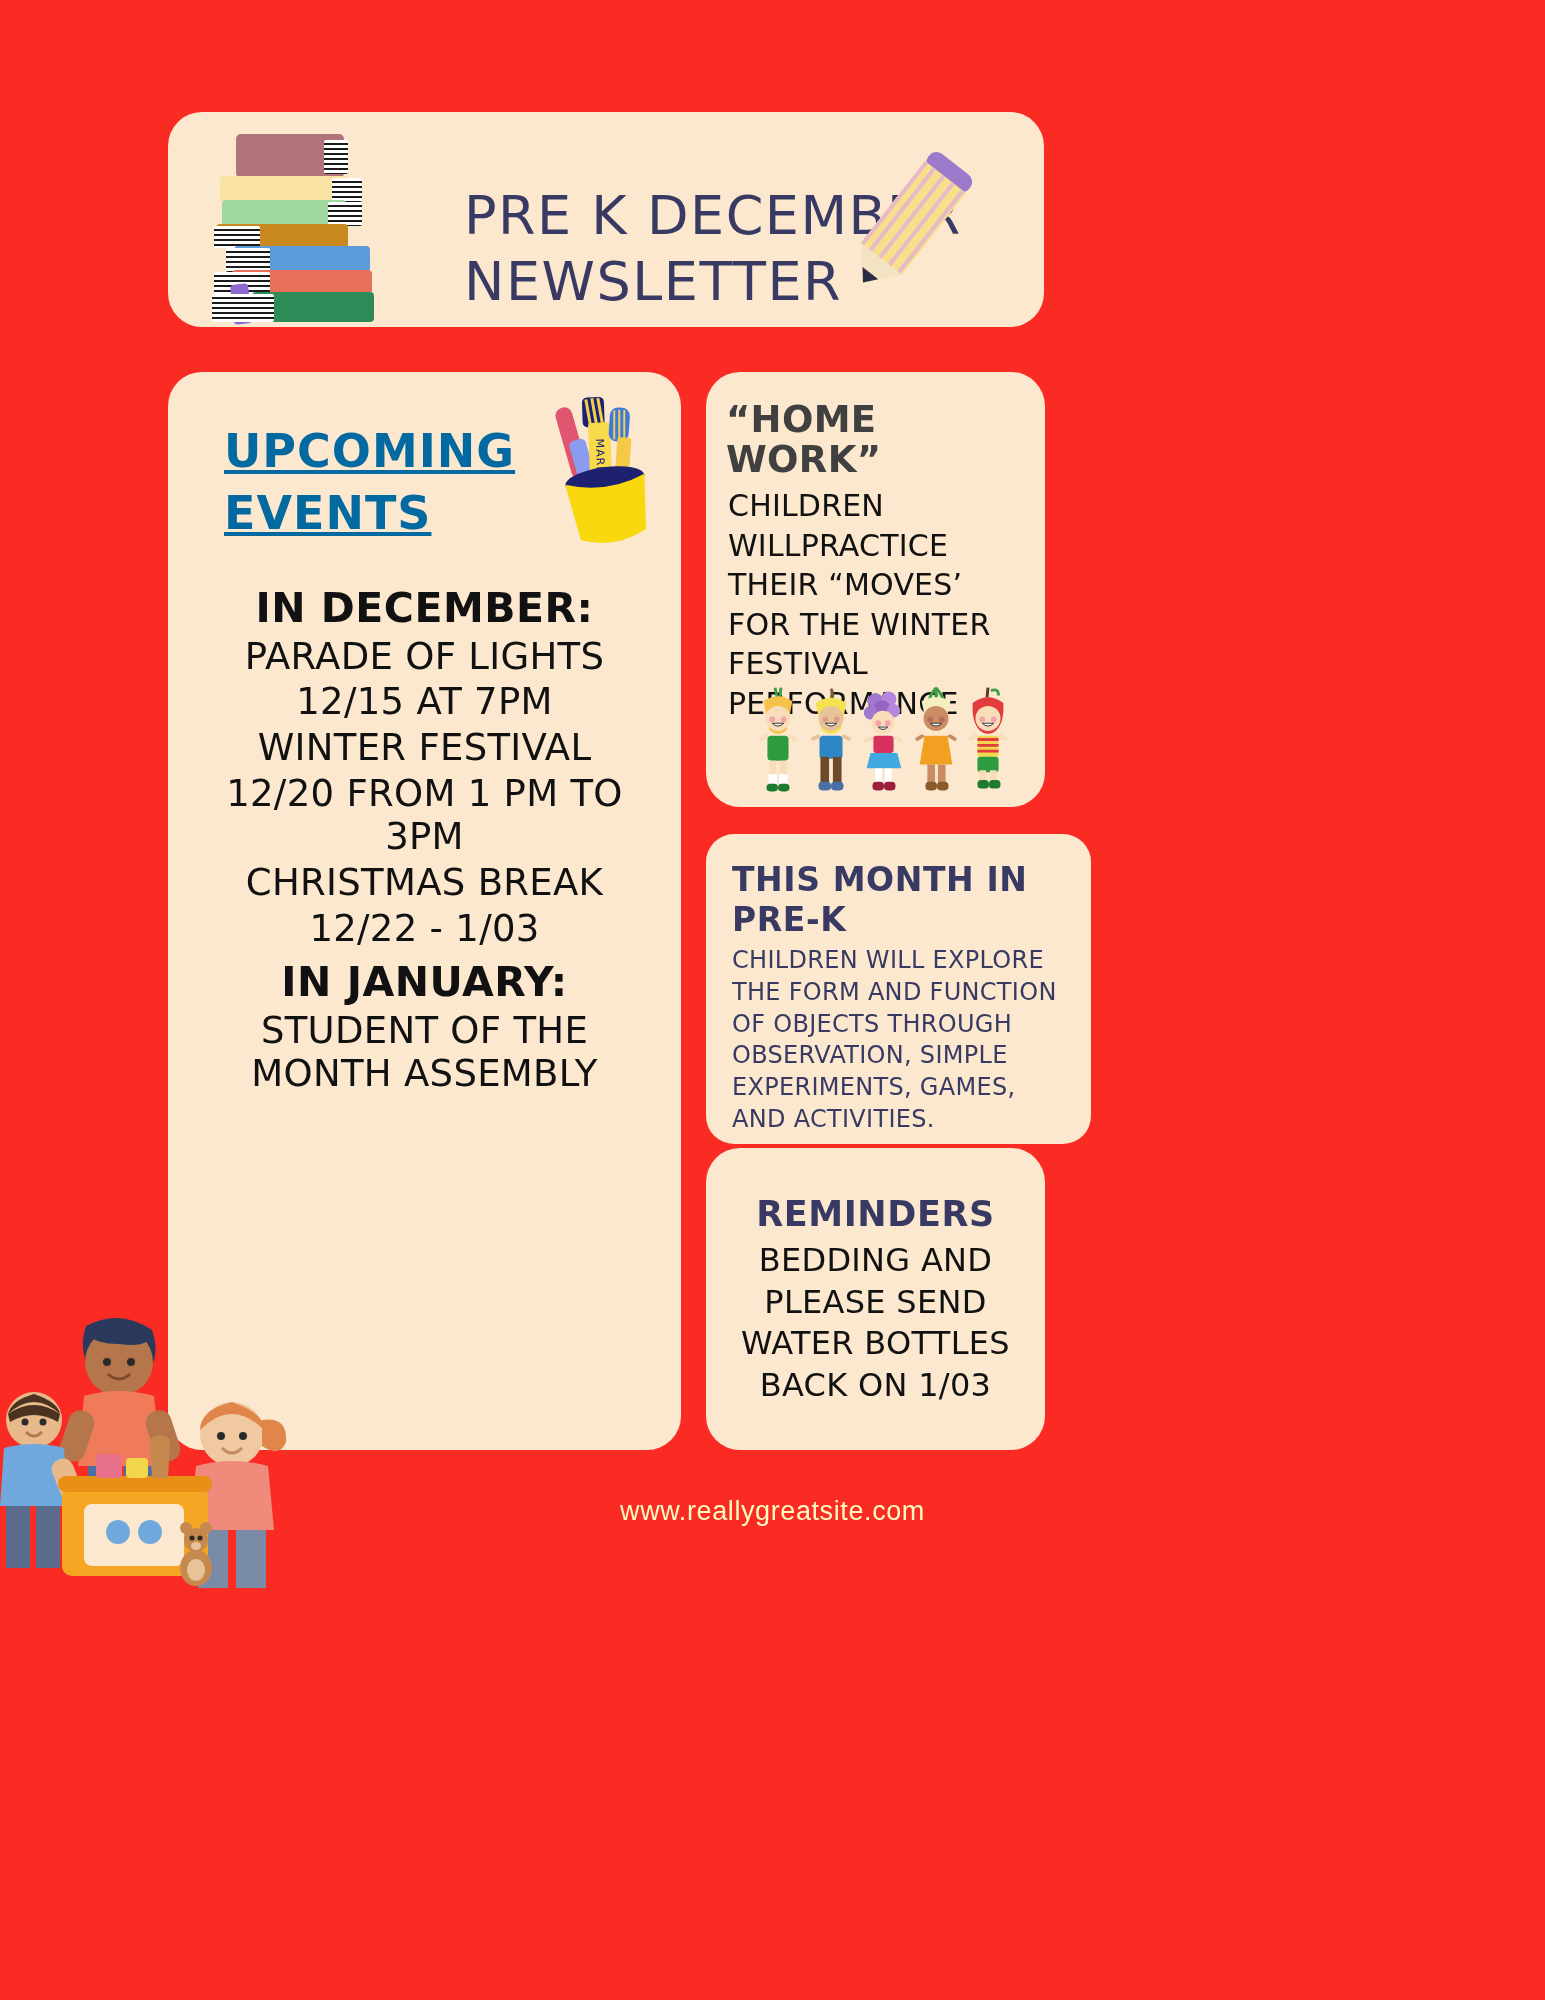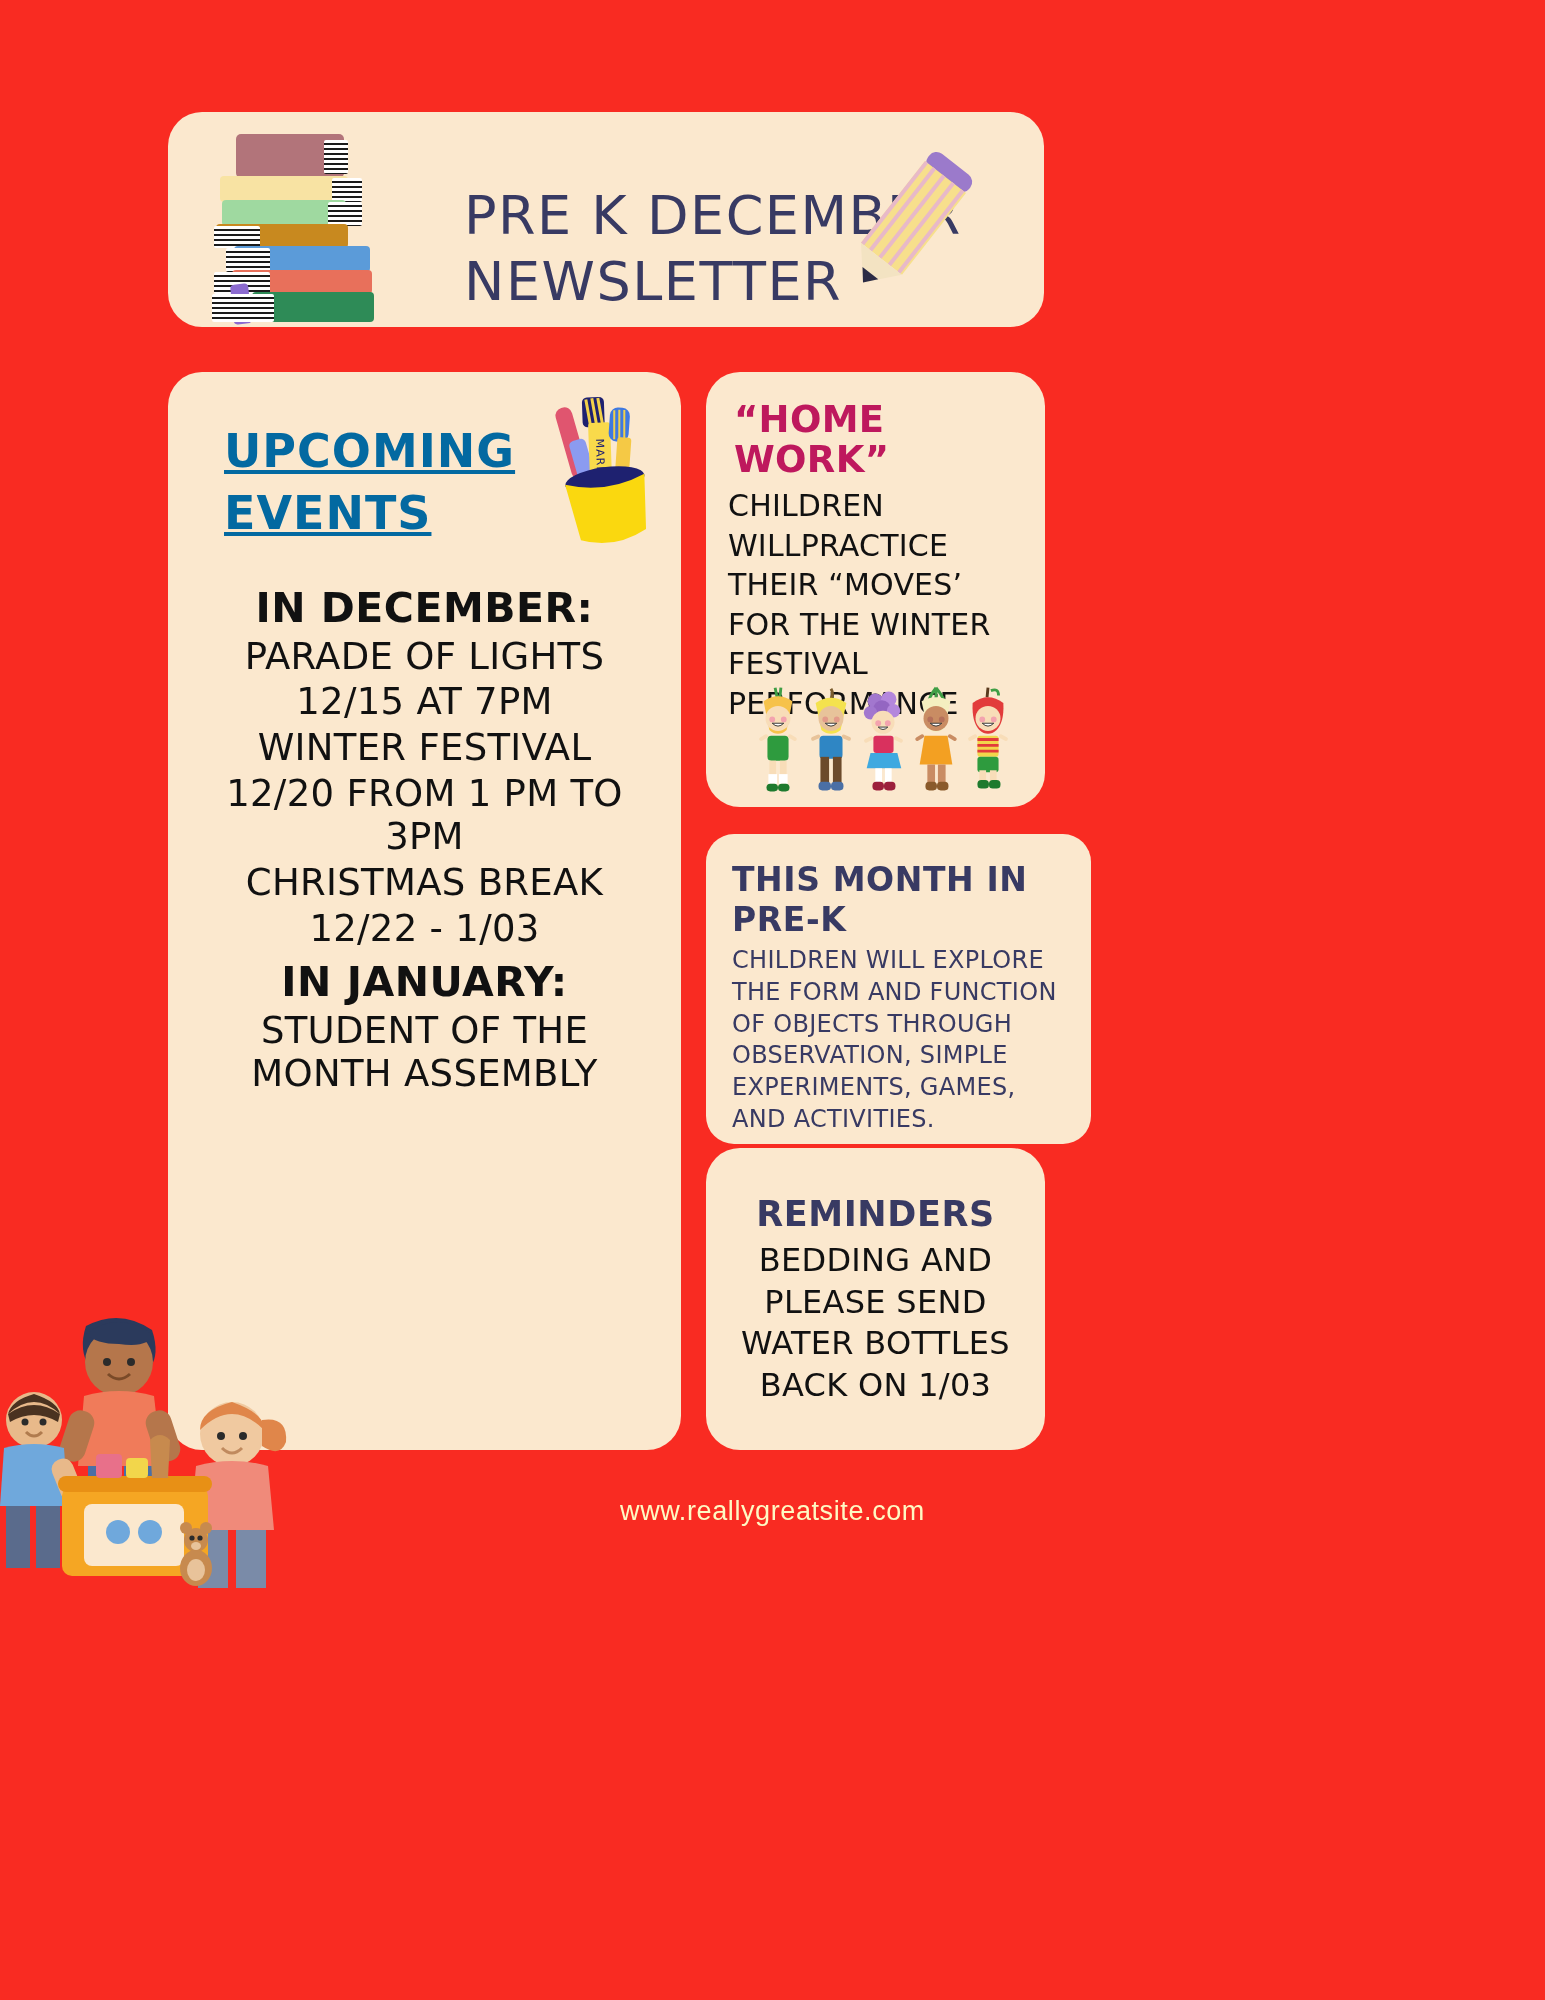--- a/index.html
+++ b/index.html
@@ -129,27 +129,27 @@
 
   
   #homework-card {
     left: 706px;
     top: 372px;
     width: 339px;
     height: 435px;
     padding: 22px 14px 0 18px;
   }
   .hw-title {
-    color: #be185d;
+    color: #404040;
     font-size: 37px;
     font-weight: 600;
     letter-spacing: 0.3px;
     text-transform: uppercase;
     line-height: 1.08;
-    margin: 6px 0 6px 10px;
+    margin: 6px 0 6px 2px;
   }
   .hw-body {
     color: #111;
     font-size: 30px;
     font-weight: 500;
     letter-spacing: 0.2px;
     text-transform: uppercase;
     line-height: 1.32;
     margin: 0 0 0 4px;
   }

